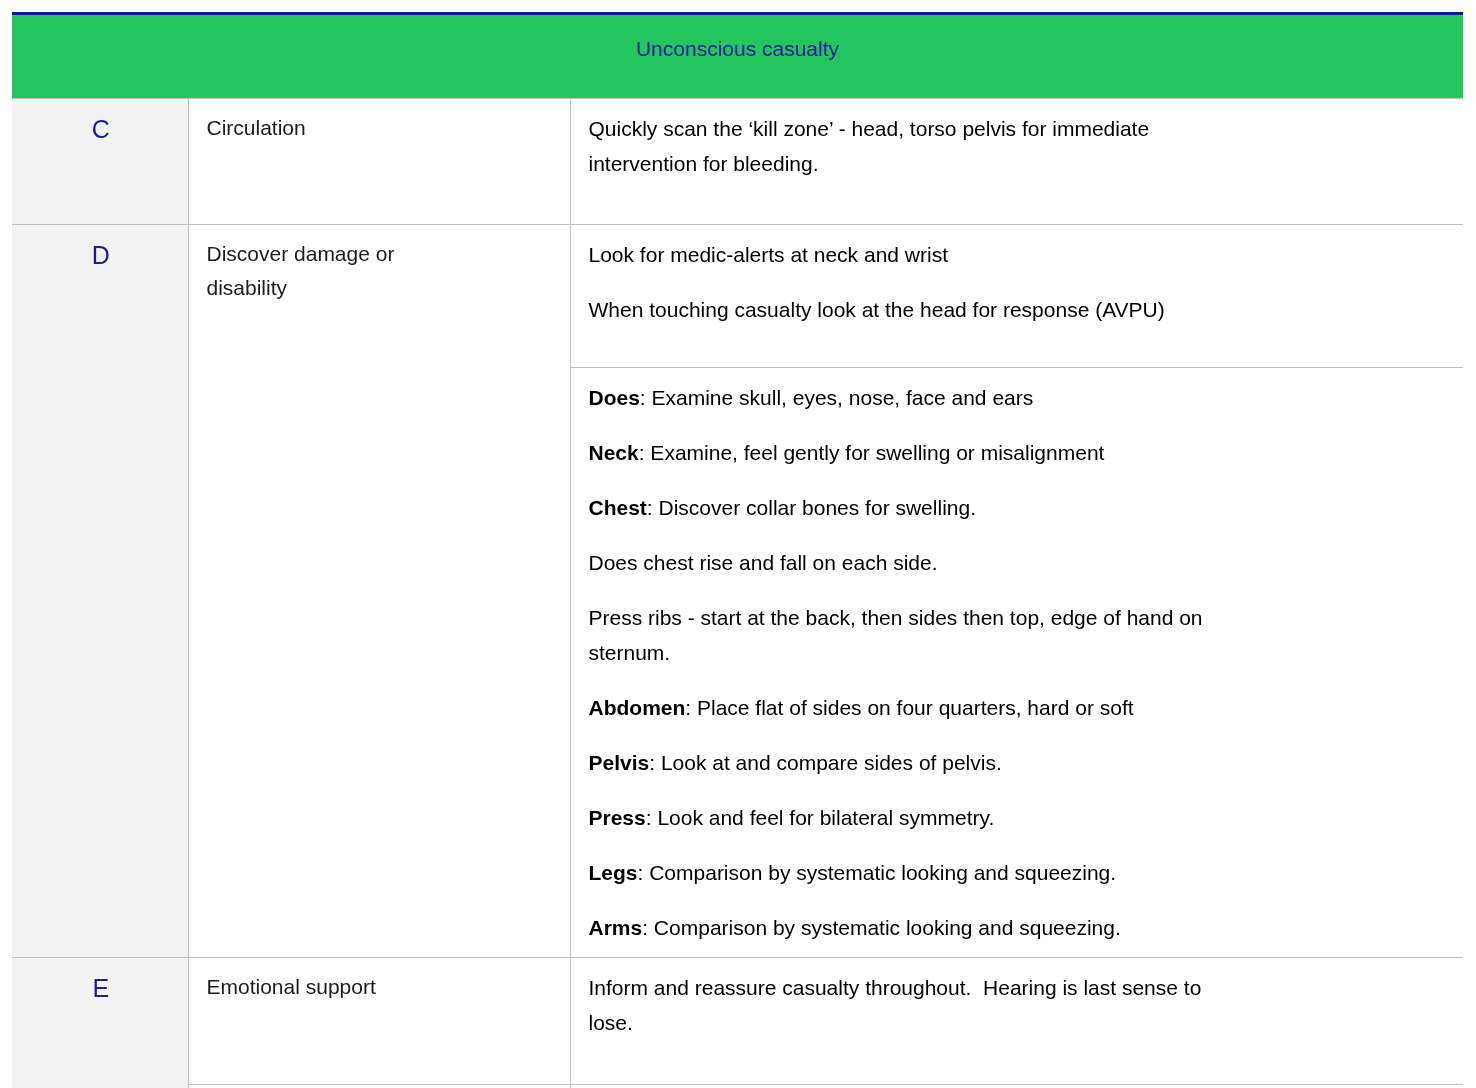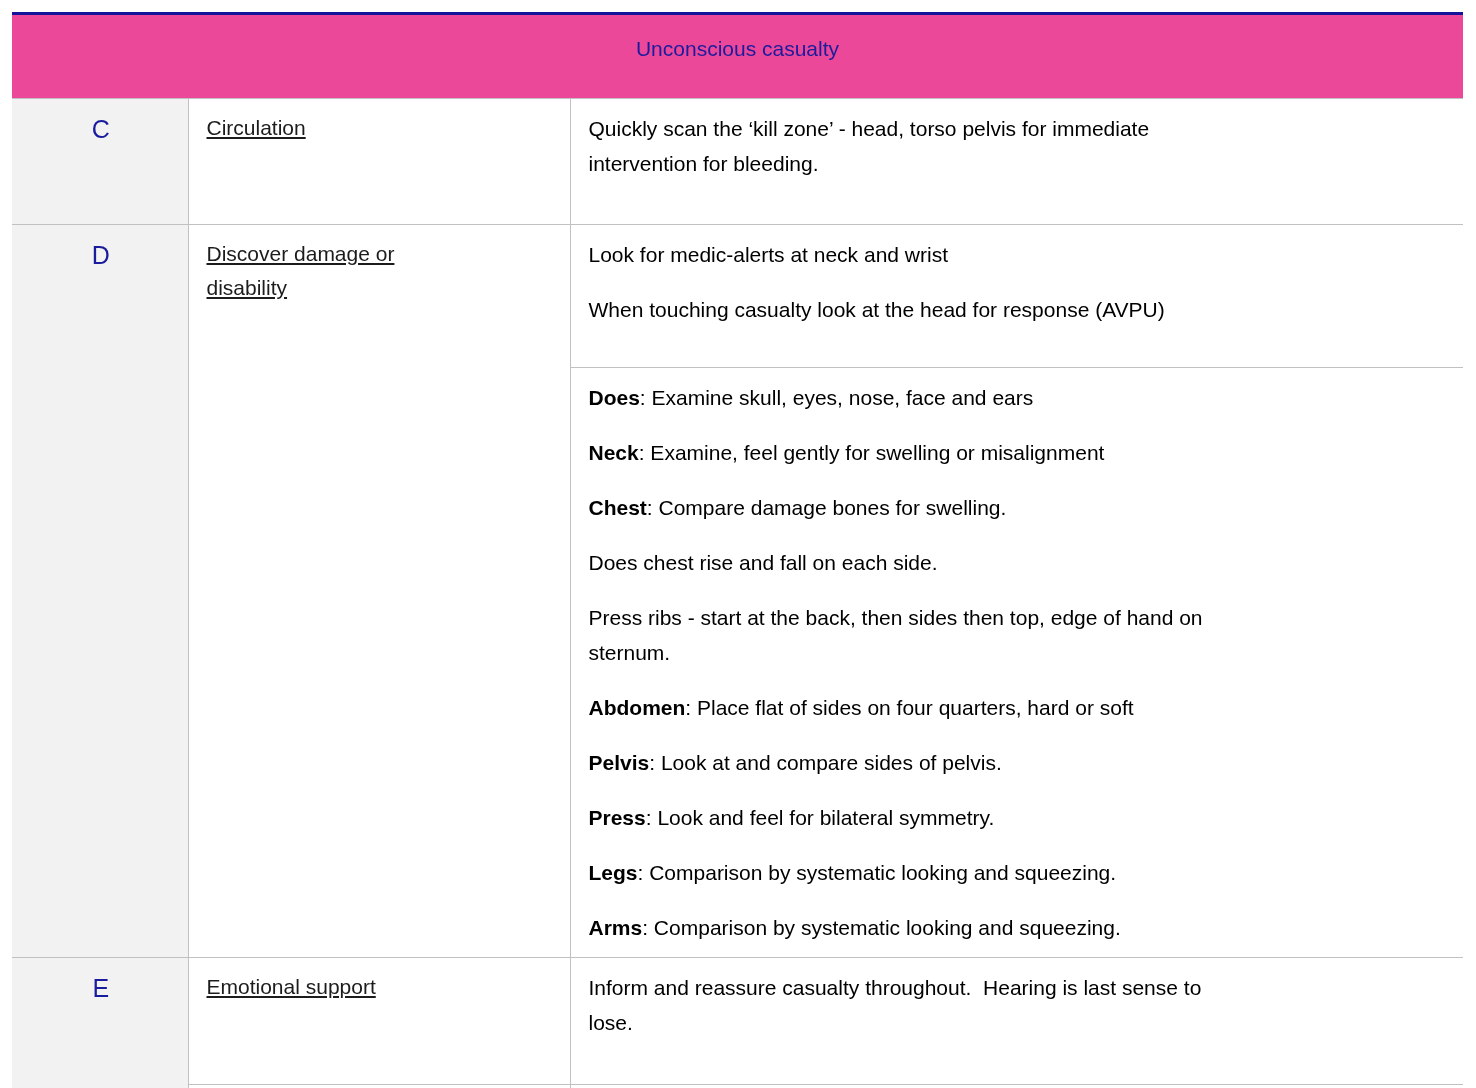--- a/index.html
+++ b/index.html
@@ -7,27 +7,27 @@
   .doc-table-wrap{margin:12px 13px 0 12px;border-top:3px solid #14149a;border-bottom:3px solid #14149a;}
   table{width:100%;border-collapse:collapse;table-layout:fixed;}
   col.c1{width:176px}
   col.c2{width:382px}
   td{border:1.5px solid #c1c1c1;vertical-align:top;padding:12px 16px 12px 18px;}
   tr td:first-child{border-left:none}
   tr td:last-child{border-right:none}
   tbody tr:first-child td{border-top:none}
   .r-e1 .letter-cell{border-bottom:none}
 
-  .head-cell{background:#ec4899;text-align:center;height:67px;padding:16px 0 0 0;margin-top:8px;}
+  .head-cell{background:#22c55e;text-align:center;height:67px;padding:16px 0 0 0;margin-top:8px;}
   .head-cell span{color:#1b1b9e;font-size:21px;line-height:35px;}
 
   .letter-cell{background:#f2f2f2;text-align:center;padding-top:15px;}
   .letter-cell span{color:#1b1b9e;font-size:25px;line-height:30px;}
 
-  .label-cell p{margin:0;font-size:21px;line-height:34px;color:#1c1c1c;white-space:pre-wrap;text-decoration:underline;}
+  .label-cell p{margin:0;font-size:21px;line-height:34px;color:#1c1c1c;white-space:pre-wrap;}
 
   .content-cell .para{margin:0;font-size:21px;line-height:35px;color:#000000;white-space:pre-wrap;max-width:862px;}
   .content-cell .para + .para{margin-top:20px;}
   .para b{font-weight:700;}
 
   .r-c td{height:98px}
   .r-d1 td{height:118px}
   .r-d2 td{height:540px}
   .r-e1 td{height:102px}
   .r-e2 td{height:68px}
@@ -74,21 +74,21 @@
         </td>
         <td class="content-cell">
           <p class="para">Look for medic-alerts at neck and wrist</p>
           <p class="para">When touching casualty look at the head for response (AVPU)</p>
         </td>
       </tr>
       <tr class="r-d2">
         <td class="content-cell">
           <p class="para"><b>Does</b><span>: Examine skull, eyes, nose, face and ears</span></p>
           <p class="para"><b>Neck</b><span>: Examine, feel gently for swelling or misalignment</span></p>
-          <p class="para"><b>Chest</b><span>: Compare damage bones for swelling.</span></p>
+          <p class="para"><b>Chest</b><span>: Discover collar bones for swelling.</span></p>
           <p class="para"><b></b><span>Does chest rise and fall on each side.</span></p>
           <p class="para"><b></b><span>Press ribs - start at the back, then sides then top, edge of hand on
 sternum.</span></p>
           <p class="para"><b>Abdomen</b><span>: Place flat of sides on four quarters, hard or soft</span></p>
           <p class="para"><b>Pelvis</b><span>: Look at and compare sides of pelvis.</span></p>
           <p class="para"><b>Press</b><span>: Look and feel for bilateral symmetry.</span></p>
           <p class="para"><b>Legs</b><span>: Comparison by systematic looking and squeezing.</span></p>
           <p class="para"><b>Arms</b><span>: Comparison by systematic looking and squeezing.</span></p>
         </td>
       </tr>

